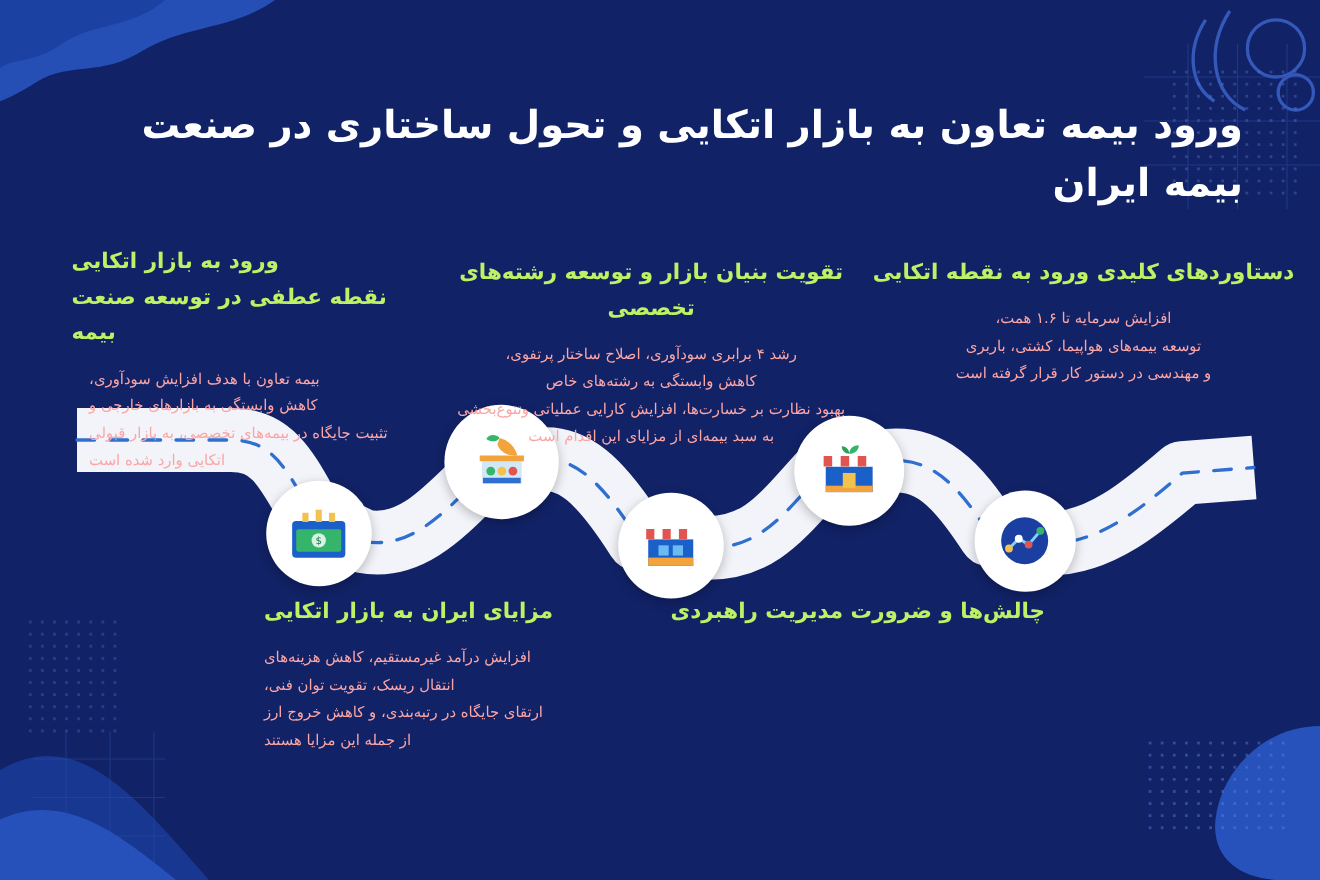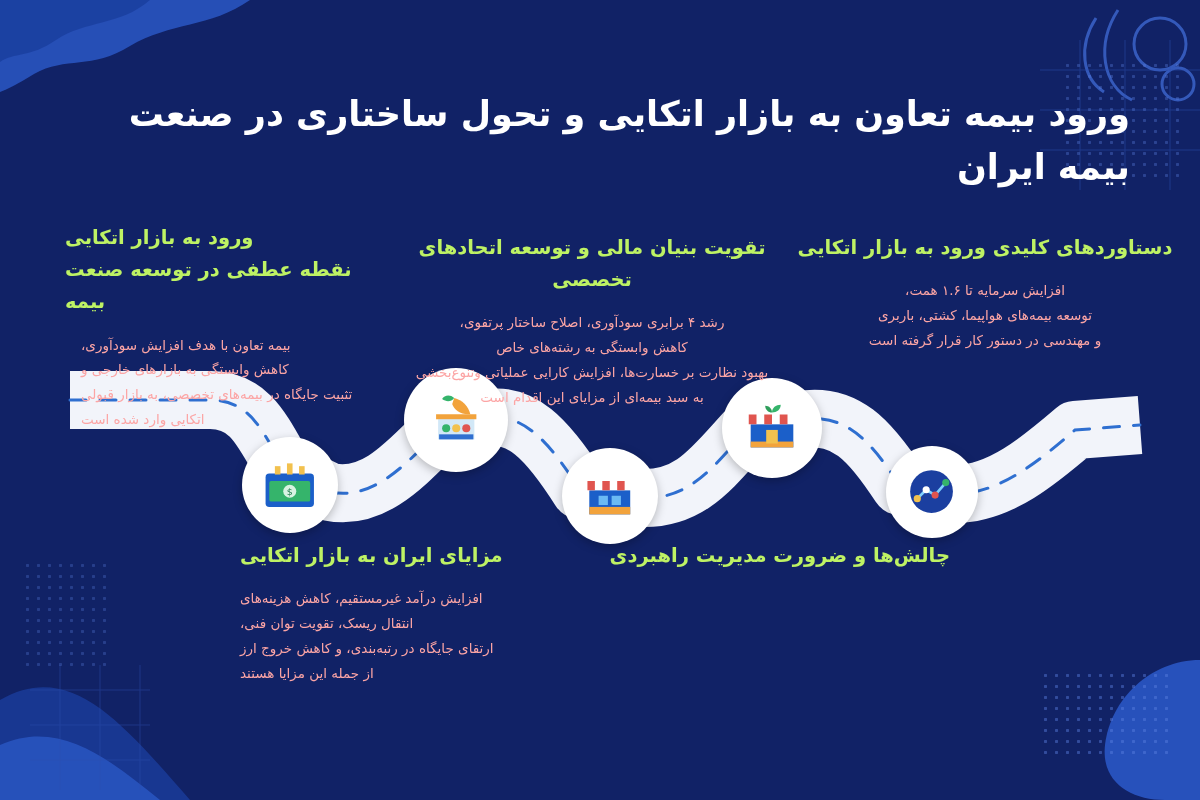--- a/index.html
+++ b/index.html
@@ -218,26 +218,26 @@
       <circle cx="48" cy="22" r="4" fill="#35b46b"></circle>
     </svg>
   </div>
 
   <div class="block" id="blk-1">
     <div class="heading">ورود به بازار اتکایی<br>نقطه عطفی در توسعه صنعت بیمه</div>
     <div class="body">بیمه تعاون با هدف افزایش سودآوری،<br>کاهش وابستگی به بازارهای خارجی و<br>تثبیت جایگاه در بیمه‌های تخصصی، به بازار قبولی<br>اتکایی وارد شده است</div>
   </div>
 
   <div class="block" id="blk-2">
-    <div class="heading">تقویت بنیان مالی و توسعه اتحاد‌های تخصصی</div>
+    <div class="heading">تقویت بنیان بازار و توسعه رشته‌های تخصصی</div>
     <div class="body">رشد ۴ برابری سودآوری، اصلاح ساختار پرتفوی،<br>کاهش وابستگی به رشته‌های خاص<br>بهبود نظارت بر خسارت‌ها، افزایش کارایی عملیاتی وتنوع‌بخشی<br>به سبد بیمه‌ای از مزایای این اقدام است</div>
   </div>
 
   <div class="block" id="blk-3">
-    <div class="heading">دستاوردهای کلیدی ورود به بازار اتکایی</div>
+    <div class="heading">دستاوردهای کلیدی ورود به نقطه اتکایی</div>
     <div class="body">افزایش سرمایه تا ۱.۶ همت،<br>توسعه بیمه‌های هواپیما، کشتی، باربری<br>و مهندسی در دستور کار قرار گرفته است</div>
   </div>
 
   <div class="block" id="blk-4">
     <div class="heading">مزایای ایران به بازار اتکایی</div>
     <div class="body">افزایش درآمد غیرمستقیم، کاهش هزینه‌های<br>انتقال ریسک، تقویت توان فنی،<br>ارتقای جایگاه در رتبه‌بندی، و کاهش خروج ارز<br>از جمله این مزایا هستند</div>
   </div>
 
   <div class="block" id="blk-5">
     <div class="heading">چالش‌ها و ضرورت مدیریت راهبردی</div>

